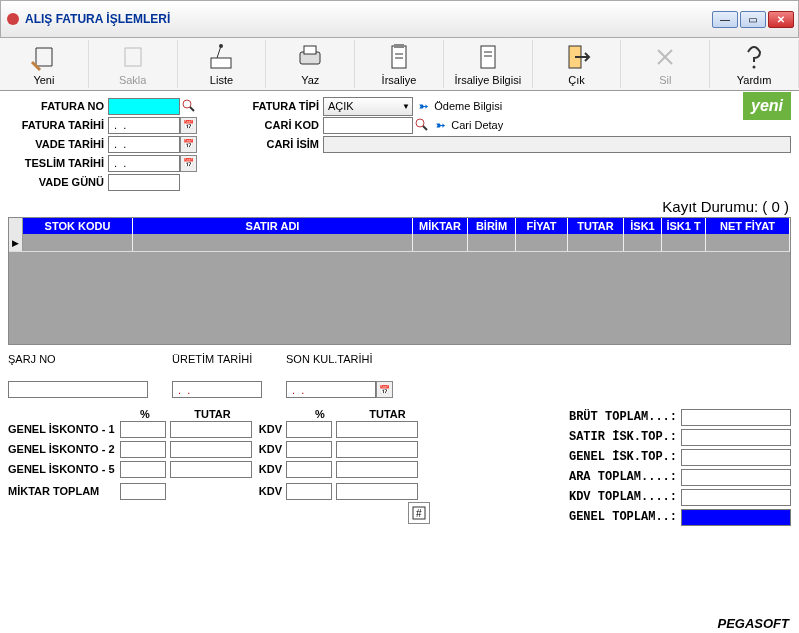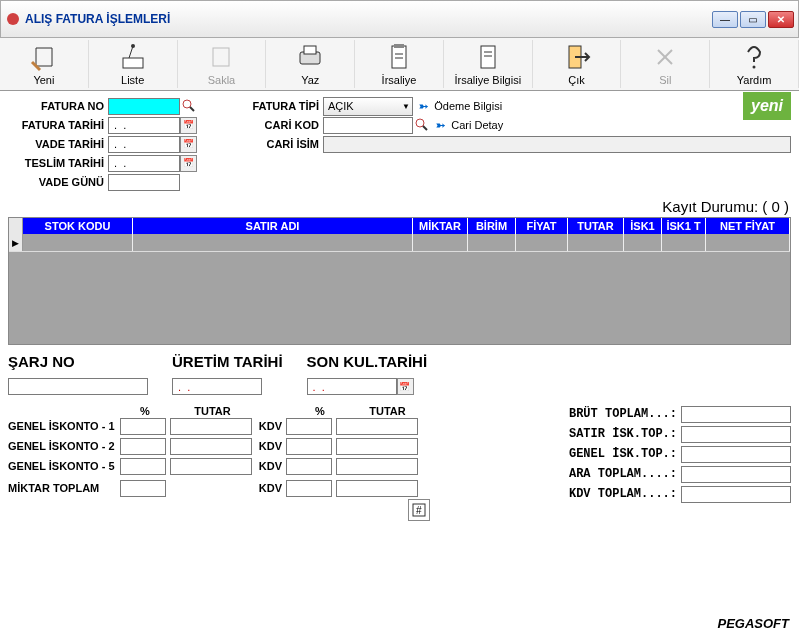--- a/index.html
+++ b/index.html
@@ -34,21 +34,21 @@
   .kayit { text-align: right; padding: 2px 10px; font-size: 15px; }
   .grid-wrap { border: 1px solid #888; margin: 0 8px; height: 128px; overflow: auto; background: #a3a3a3; }
   .grid-head { display: flex; background: #0000ff; color: #fff; font-weight: bold; font-size: 11px; }
   .gh { border-right: 1px solid #fff; text-align: center; padding: 2px 0; white-space: nowrap; overflow: hidden; }
   .grid-left { width: 14px; background: #e8e8e8; border-right: 1px solid #999; }
   .grid-row { display: flex; height: 18px; border-bottom: 1px solid #ddd; }
   .row-indicator { width: 14px; background: #e8e8e8; border-right: 1px solid #999; display: flex; align-items: center; justify-content: center; font-size: 9px; }
   .gc { border-right: 1px solid #eee; }
   .batch-row { display: flex; padding: 8px 8px 4px 8px; gap: 24px; align-items: flex-end; }
   .batch-grp { display: flex; flex-direction: column; }
-  .batch-grp label { font-weight: bold; font-size: 15px; margin-bottom: 8px; }
+  .batch-grp label { font-weight: normal; font-size: 11px; margin-bottom: 16px; }
   .totals-area { display: flex; padding: 6px 8px; gap: 10px; }
   .lefttot { }
   .lefttot .hdr { display: flex; }
   .lefttot .hdr span { font-weight: bold; font-size: 11px; text-align: center; }
   .lrow { display: flex; align-items: center; margin-bottom: 2px; height: 18px; }
   .lrow .lbl { width: 112px; font-weight: bold; font-size: 11px; }
   .righttot { margin-left: auto; font-family: "Courier New", monospace; font-weight: bold; font-size: 12px; }
   .rrow { display: flex; align-items: center; margin-bottom: 2px; justify-content: flex-end; height: 18px; }
   .rrow .lbl { white-space: pre; }
   .rrow .val { width: 110px; border: 1px solid #7a7a7a; height: 17px; margin-left: 4px; }
@@ -72,33 +72,33 @@
 </div>
 
 <div class="toolbar">
   <div class="tbtn">
     <svg viewBox="0 0 36 30">
         <path d="M10 6 L26 6 L26 24 L10 24 Z" fill="none" stroke="#333"></path>
         <path d="M14 28 L6 20" stroke="#c08040" stroke-width="3"></path>
       </svg>
     <span>Yeni</span>
   </div>
+  <div class="tbtn disabled">
+    <svg viewBox="0 0 36 30">
+        <rect x="10" y="6" width="16" height="18" fill="none" stroke="#bbb"></rect>
+      </svg>
+    <span>Sakla</span>
+  </div>
   <div class="tbtn">
     <svg viewBox="0 0 36 30">
         <rect x="8" y="16" width="20" height="10" fill="#fff" stroke="#333"></rect>
         <path d="M14 16 L18 4" stroke="#333"></path>
         <circle cx="18" cy="4" r="2" fill="#333"></circle>
       </svg>
     <span>Liste</span>
-  </div>
-  <div class="tbtn disabled">
-    <svg viewBox="0 0 36 30">
-        <rect x="10" y="6" width="16" height="18" fill="none" stroke="#bbb"></rect>
-      </svg>
-    <span>Sakla</span>
   </div>
   <div class="tbtn">
     <svg viewBox="0 0 36 30">
         <rect x="8" y="10" width="20" height="12" rx="2" fill="#ddd" stroke="#333"></rect>
         <rect x="12" y="4" width="12" height="8" fill="#fff" stroke="#333"></rect>
       </svg>
     <span>Yaz</span>
   </div>
   <div class="tbtn">
     <svg viewBox="0 0 36 30">
@@ -317,16 +317,20 @@
         <div class="val"></div>
       </div>
     <div class="rrow">
         <span class="lbl">ARA TOPLAM....:</span>
         <div class="val"></div>
       </div>
     <div class="rrow">
         <span class="lbl">KDV TOPLAM....:</span>
         <div class="val"></div>
       </div>
+    <div class="rrow blue">
+        <span class="lbl">GENEL TOPLAM..:</span>
+        <div class="val"></div>
+      </div>
   </div>
 </div>
 
 <div class="footer">PEGASOFT</div>
 
 </body></html>

